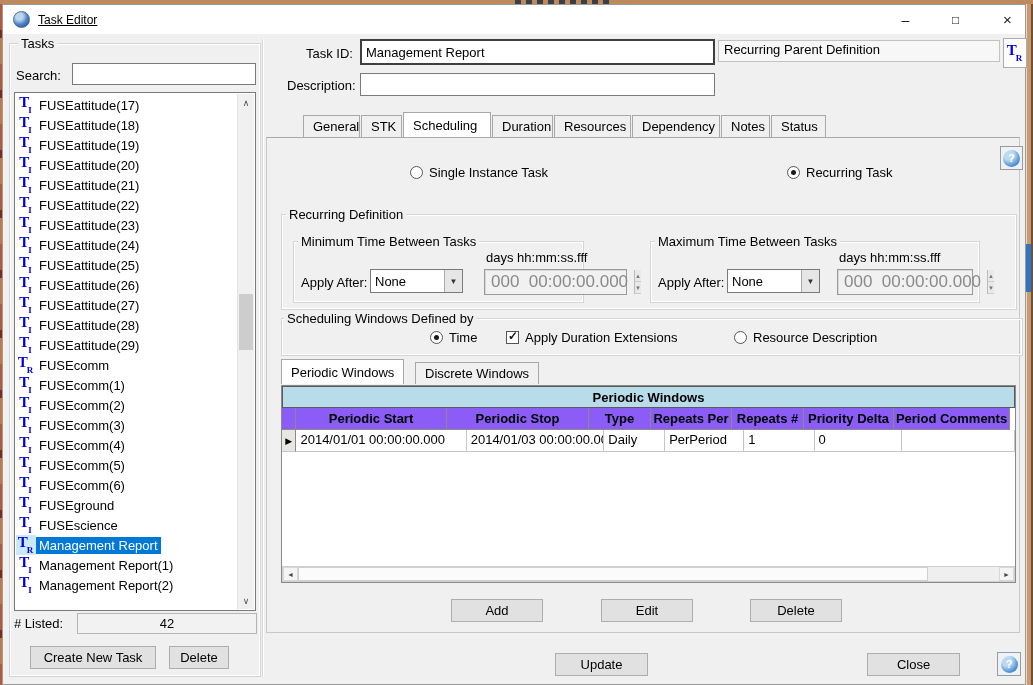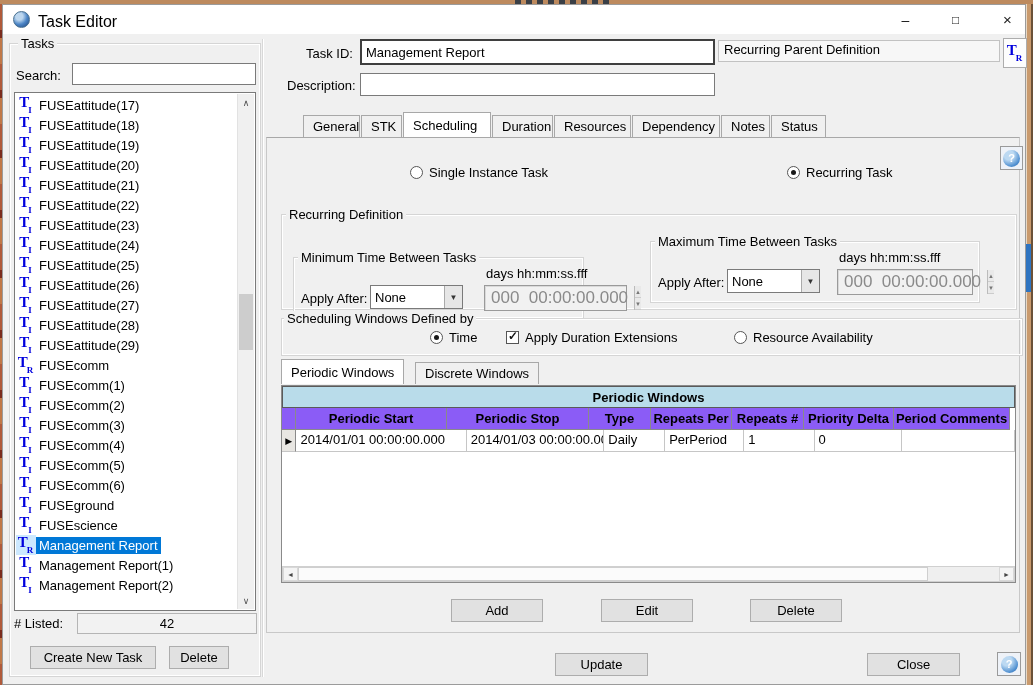--- a/index.html
+++ b/index.html
@@ -16,21 +16,21 @@
      background:repeating-linear-gradient(180deg,#b05a3a 0 26px,#7a2c1e 26px 34px,#c07848 34px 60px); }
   .bg-right { left:1026px; top:4px; width:7px; height:681px; background:#c99a6d; border-left:1px solid #e8d9c6; }
   .bg-right-blue { left:1026px; top:244px; width:6px; height:48px; background:#2f74c0; }
   .bg-right-dark { left:1031px; top:4px; width:2px; height:681px; background:#6b5138; }
 
   
   .window { left:2px; top:4px; width:1024px; height:681px; background:#f0f0f0; border:1px solid #9b9b9b; }
   .titlebar { left:0; top:0; width:1022px; height:29px; background:#ffffff; }
   .app-icon { left:10px; top:6px; width:17px; height:17px; border-radius:50%;
      background:radial-gradient(circle at 35% 30%, #bcd6ee 0 25%, #4d86c6 55%, #2f5f9e 80%, #7fae72 100%); border:1px solid #49708f; }
-  .title-text { left:35px; top:8px; font-size:16px; color:#000; }
+  .title-text { left:35px; top:8px; font-size:12px; color:#000;text-decoration:underline; }
   .win-btn { top:0; width:45px; height:29px; display:flex; align-items:center; justify-content:center; font-size:14px; color:#222; cursor:default; }
   .btn-min { left:880px; } .btn-max { left:930px; font-size:12px; } .btn-close { left:982px; font-size:15px; }
 
   
   .groupbox { border:1px solid #d5d5d5; box-shadow:inset 0 0 0 1px #ffffff; }
   .group-label { position:absolute; top:-8px; background:#f0f0f0; padding:0 3px; font-size:13px; white-space:nowrap; }
   .btn { background:#e1e1e1; border:1px solid #adadad; display:flex; align-items:center; justify-content:center; font-size:13px; cursor:default; }
   .input { background:#fff; border:1px solid #7a7a7a; font-size:13px; padding:2px 4px; font-family:"Liberation Sans",sans-serif; }
   .label { white-space:nowrap; }
 
@@ -262,21 +262,21 @@
         <span class="label">Single Instance Task</span>
       </div>
       <div class="abs ctl-row" style="left:520px; top:27px;">
         <span class="radio on"></span>
         <span class="label">Recurring Task</span>
       </div>
 
       <div class="abs groupbox" style="left:14px; top:76px; width:736px; height:96px;">
         <span class="group-label" style="left:4px;">Recurring Definition</span>
 
-        <div class="abs groupbox" style="left:11px; top:42px; width:291px; height:62px;">
+        <div class="abs groupbox" style="left:11px; top:26px; width:291px; height:62px;">
           <span class="group-label" style="left:4px;">Minimum Time Between Tasks</span>
           <div class="abs label" style="left:192px; top:8px;">days  hh:mm:ss.fff</div>
           <div class="abs label" style="left:7px; top:33px;">Apply After:</div>
           <div class="abs combo" style="left:76px; top:27px; width:93px; height:24px;">
             <span class="val">None</span>
             <span class="drop">▼</span>
           </div>
           <div class="abs spinner" style="left:190px; top:27px; width:143px; height:26px;">
             <span class="val">000  00:00:00.000</span>
             <span class="updown">
@@ -309,21 +309,21 @@
         <div class="abs ctl-row" style="left:148px; top:11px;">
           <span class="radio on"></span>
           <span class="label">Time</span>
         </div>
         <div class="abs ctl-row" style="left:224px; top:11px;">
           <span class="check on"></span>
           <span class="label">Apply Duration Extensions</span>
         </div>
         <div class="abs ctl-row" style="left:452px; top:11px;">
           <span class="radio"></span>
-          <span class="label">Resource Availability</span>
+          <span class="label">Resource Description</span>
         </div>
       </div>
 
       <div class="abs" style="left:14px; top:221px; width:400px; height:26px;">
         <div id="window-tabs">
             <div class="tab active" style="left: 0px;">Periodic Windows</div>
             <div class="tab" style="left: 134px;">Discrete Windows</div>
           </div>
       </div>
 

